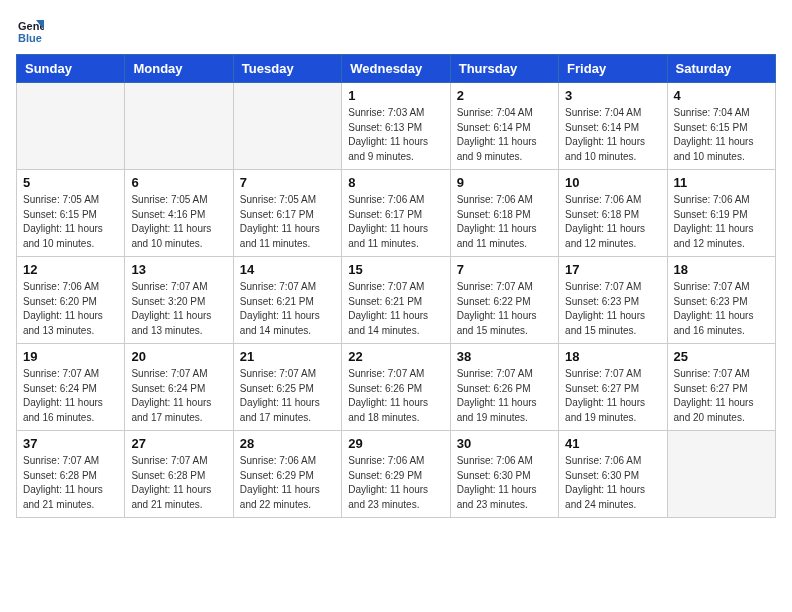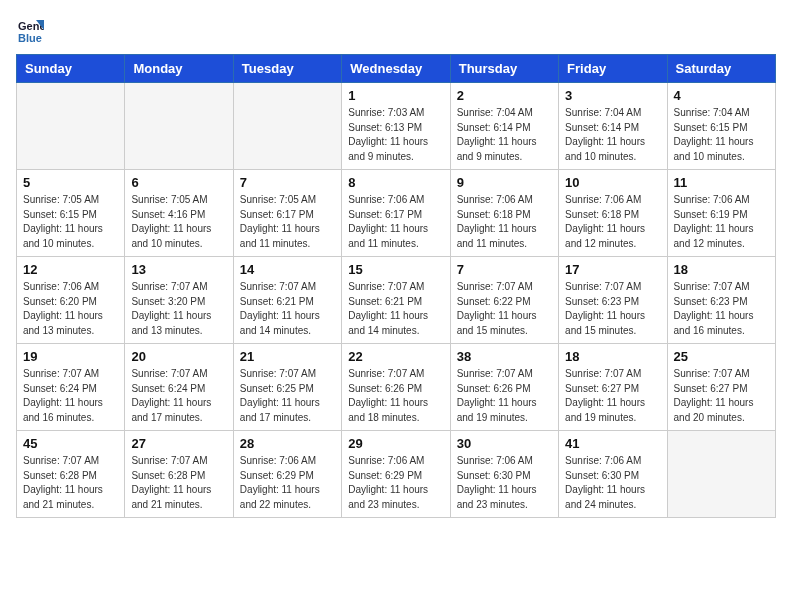--- a/index.html
+++ b/index.html
@@ -290,21 +290,21 @@
         <td>
           <div class="day-number">25</div>
           <div class="day-info">Sunrise: 7:07 AM
 Sunset: 6:27 PM
 Daylight: 11 hours
 and 20 minutes.</div>
         </td>
       </tr>
       <tr>
         <td>
-          <div class="day-number">45</div>
+          <div class="day-number">37</div>
           <div class="day-info">Sunrise: 7:07 AM
 Sunset: 6:28 PM
 Daylight: 11 hours
 and 21 minutes.</div>
         </td>
         <td>
           <div class="day-number">27</div>
           <div class="day-info">Sunrise: 7:07 AM
 Sunset: 6:28 PM
 Daylight: 11 hours

